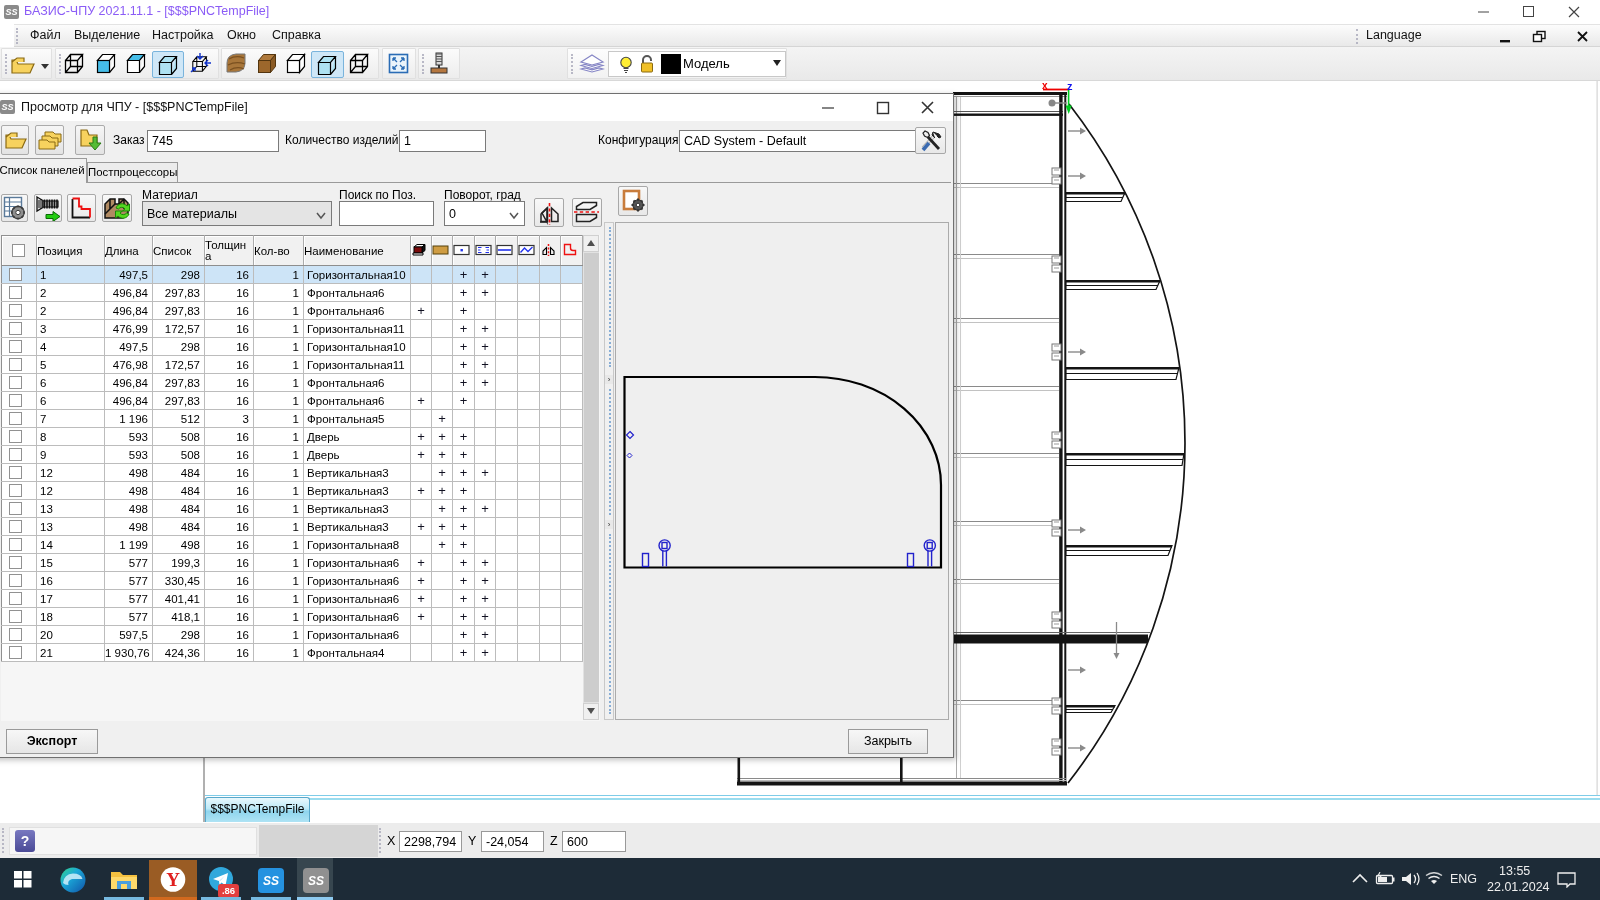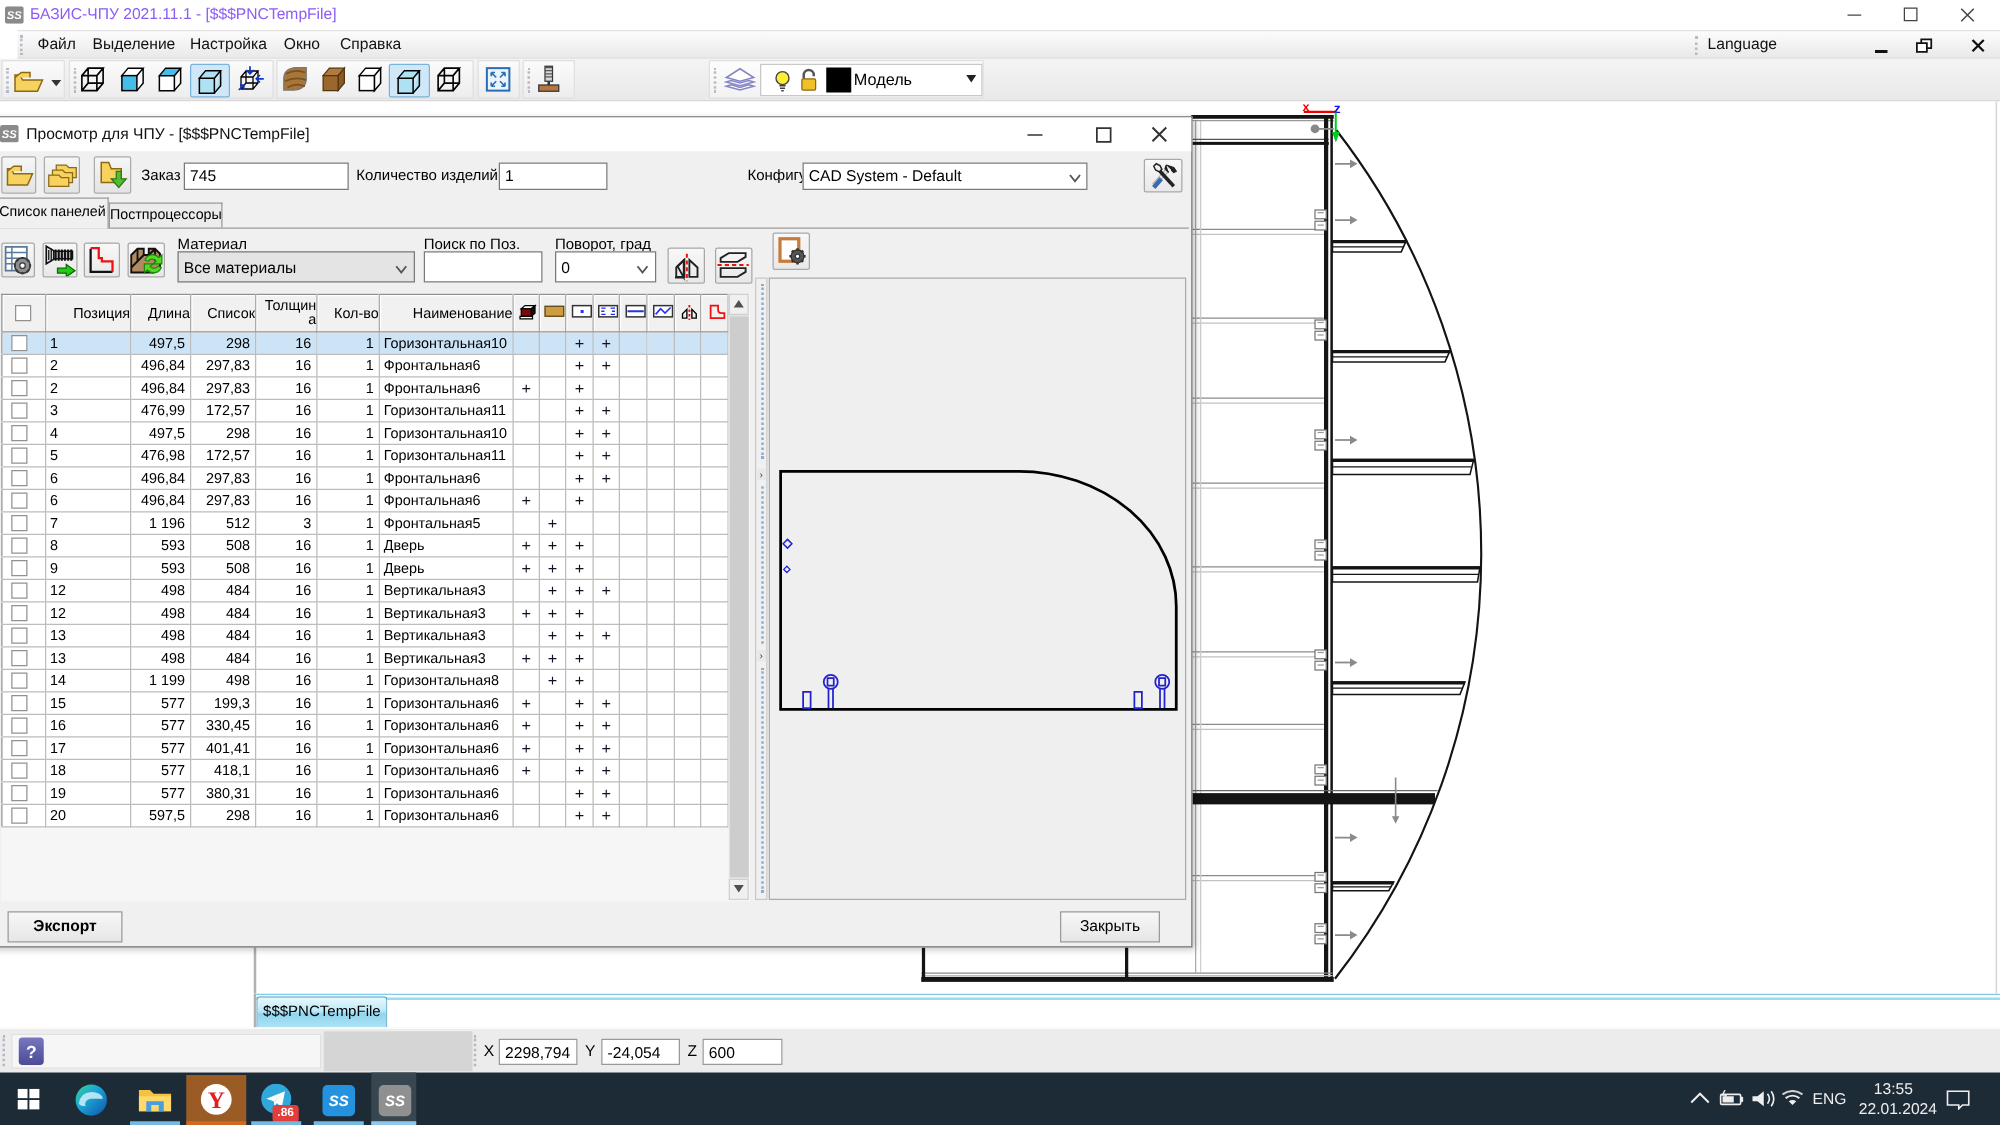--- a/index.html
+++ b/index.html
@@ -27,21 +27,21 @@
 .inp{background:#fff;border:1px solid #7a7a7a;font-size:12.5px;padding:3px 0 0 4px;color:#000}
 .combo{background:#fff;border:1px solid #7a7a7a;font-size:12.5px;padding:3px 0 0 4px;color:#000}
 .tab{font-size:11.4px;text-align:center;border:1px solid #9a9a9a;border-bottom:none;background:#f0f0f0;white-space:nowrap}
 .ibtn{background:linear-gradient(#f8f8f8,#e8e8e8);border:1px solid #a8a8a8;border-radius:2px}
 .num{text-align:right;padding-right:4px}
 .nm{padding-left:3px}
 .pl{text-align:center;font-size:12px;color:#112}
 
 #gridwrap{left:9px;top:141px;width:599px;height:486px;background:#f6f6f6}
 #grid{border-collapse:collapse;table-layout:fixed;width:582px;background:#fff;border-left:1px solid #909090;border-top:1px solid #909090}
-#grid th{height:30px;background:#f1f1f1;border-right:1px solid #ababab;border-bottom:1px solid #8e8e8e;box-shadow:inset 1px 1px 0 #fff;font-size:11.5px;font-weight:normal;text-align:right;vertical-align:middle;padding:0;overflow:hidden}
+#grid th{height:30px;background:#f1f1f1;border-right:1px solid #ababab;border-bottom:1px solid #8e8e8e;box-shadow:inset 1px 1px 0 #fff;font-size:11.5px;font-weight:normal;text-align:left;vertical-align:middle;padding:0;overflow:hidden}
 #grid td{height:18px;border-right:1px solid #bcbcbc;border-bottom:1px solid #bcbcbc;font-size:11.5px;padding:0 0 0 0;white-space:nowrap;overflow:hidden;vertical-align:middle}
 #grid tr.sel td{background:#cde4f7}
 #grid td.num{text-align:right;padding-right:4px}
 #grid td.num2{text-align:left;padding-left:3px}
 #grid td.nm{padding-left:3px}
 #grid td.pl{text-align:center;font-size:13px;color:#112;padding:0}
 .hcb{width:13px;height:13px;background:#fff;border:1px solid #919191;margin-left:7px}
 #grid th .hcb{margin-left:10px}
 #vsb{left:582px;top:0;width:16px;height:485px}
 .sb{background:#f0f0f0}
@@ -408,21 +408,21 @@
       </svg></div>
   <div class="abs fbtn" style="left:83px;width:30px"><svg width="28" height="26" style="margin:1px 0 0 1px">
         <path d="M4 3 L4 19 L20 19 L20 8 L12 8 L10 3 Z" fill="#f7d25e" stroke="#8a6a14" stroke-width="1.2"></path>
         <path d="M16 10 v6 h-4 l6 7 l6 -7 h-4 v-6 z" fill="#55bb33" stroke="#2a7a14" stroke-width="1"></path>
       </svg></div>
   <div class="abs lbl" style="left:121px;top:39px">Заказ</div>
   <div class="abs inp" style="left:155px;top:36px;width:132px;height:22px">745</div>
   <div class="abs lbl" style="left:293px;top:39px">Количество изделий</div>
   <div class="abs inp" style="left:407px;top:36px;width:87px;height:22px">1</div>
   <div class="abs lbl" style="left:606px;top:39px">Конфигурация</div>
-  <div class="abs combo" style="left:650px;top:36px;width:228px;height:22px">CAD System - Default<svg class="abs" style="right:4px;top:7px" width="10" height="9">
+  <div class="abs combo" style="left:687px;top:36px;width:264px;height:22px">CAD System - Default<svg class="abs" style="right:4px;top:7px" width="10" height="9">
         <path d="M1 2 L5 7 L9 2" stroke="#555" stroke-width="1.5" fill="none"></path>
       </svg></div>
   <div class="abs ibtn" style="left:923px;top:33px;width:31px;height:27px"><svg width="24" height="23" style="margin:1px 0 0 3px">
         <path d="M4 19 L15 7" stroke="#b0b0b0" stroke-width="3.4"></path>
         <path d="M4 19 L15 7" stroke="#e8e8e8" stroke-width="1.6"></path>
         <path d="M14 3 l6 2 l2 3 l-2 1 l-2 -2 M14 3 l-1 3 l3 3" fill="#222" stroke="#222"></path>
         <path d="M20 20 L9 8" stroke="#222" stroke-width="2.8"></path>
         <path d="M8.5 8.5 l-3 -1.5 l-1.5 -3 l2 -2 l3 1.5 l1.5 3 z" fill="#f0f0f0" stroke="#222" stroke-width="1.2"></path>
         <path d="M4 21 L10 14" stroke="#3a6ab0" stroke-width="3.6"></path>
       </svg></div>
@@ -961,45 +961,45 @@
             <td class="pl">+</td>
             <td class="pl"></td>
             <td class="pl"></td>
             <td class="pl"></td>
             <td class="pl"></td>
           </tr>
           <tr>
             <td>
               <div class="hcb"></div>
             </td>
-            <td class="num2">19</td>
-            <td class="num">577</td>
-            <td class="num">380,31</td>
-            <td class="num">16</td>
-            <td class="num">1</td>
-            <td class="nm">Горизонтальная6</td>
-            <td class="pl"></td>
-            <td class="pl"></td>
-            <td class="pl">+</td>
-            <td class="pl">+</td>
-            <td class="pl"></td>
-            <td class="pl"></td>
-            <td class="pl"></td>
-            <td class="pl"></td>
-          </tr>
-          <tr>
-            <td>
-              <div class="hcb"></div>
-            </td>
             <td class="num2">20</td>
             <td class="num">597,5</td>
             <td class="num">298</td>
             <td class="num">16</td>
             <td class="num">1</td>
             <td class="nm">Горизонтальная6</td>
+            <td class="pl"></td>
+            <td class="pl"></td>
+            <td class="pl">+</td>
+            <td class="pl">+</td>
+            <td class="pl"></td>
+            <td class="pl"></td>
+            <td class="pl"></td>
+            <td class="pl"></td>
+          </tr>
+          <tr>
+            <td>
+              <div class="hcb"></div>
+            </td>
+            <td class="num2">21</td>
+            <td class="num">1 930,76</td>
+            <td class="num">424,36</td>
+            <td class="num">16</td>
+            <td class="num">1</td>
+            <td class="nm">Фронтальная4</td>
             <td class="pl"></td>
             <td class="pl"></td>
             <td class="pl">+</td>
             <td class="pl">+</td>
             <td class="pl"></td>
             <td class="pl"></td>
             <td class="pl"></td>
             <td class="pl"></td>
           </tr>
         </tbody>

